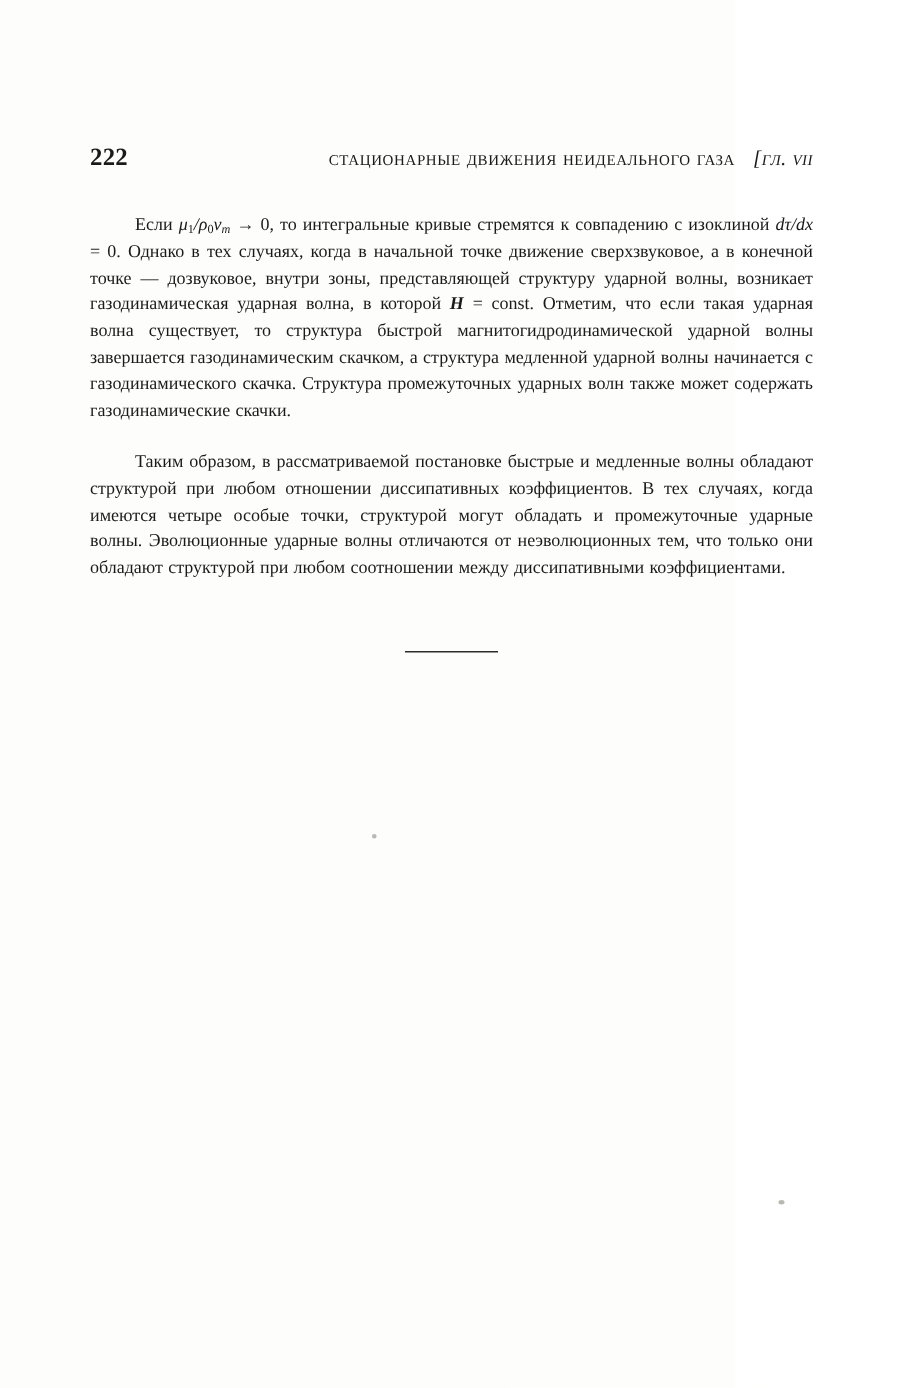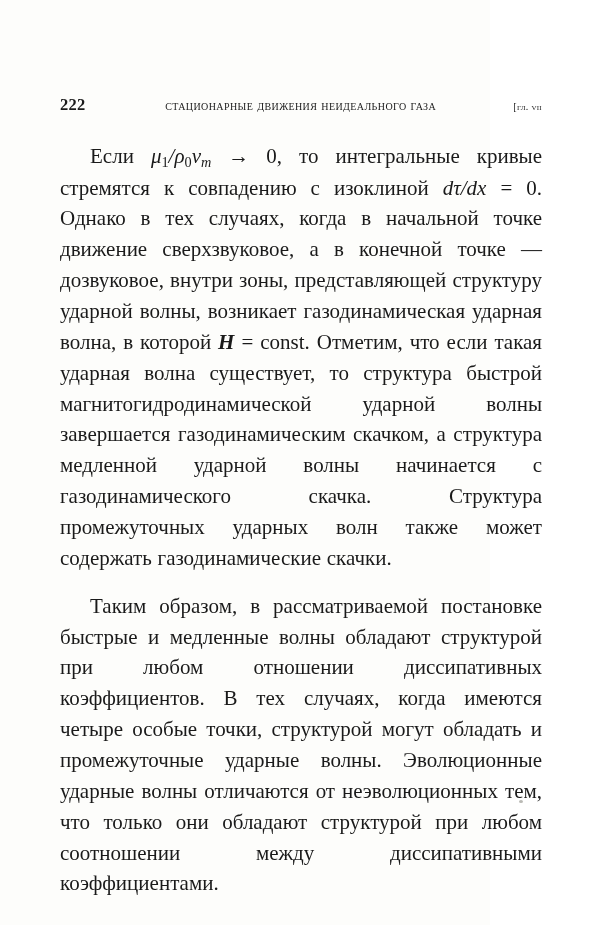--- a/index.html
+++ b/index.html
@@ -38,37 +38,38 @@
     white-space: nowrap;
   }
   .folio {
     font-size: 16.5px;
     font-weight: 700;
     width: 40px;
     flex: 0 0 40px;
   }
   .head-title {
     flex: 1 1 auto;
-    text-align: center;
+    text-align: right;
     font-variant: small-caps;
     text-transform: lowercase;
     font-size: 14.5px;
     letter-spacing: 0.4px;
   }
   .head-chapter {
     flex: 0 0 auto;
     font-variant: small-caps;
     text-transform: lowercase;
-    font-size: 10px;
+    font-size: 14px;
     padding-left: 12px;
     letter-spacing: 0.3px;
+    font-style: italic;
   }
   
   .para {
-    font-size: 21px;
+    font-size: 12px;
     line-height: 1.47;
     text-align: justify;
     text-justify: inter-word;
     text-indent: 30px;
     margin: 0 0 0 0;
     word-spacing: 0.5px;
   }
   .para + .para {
     margin-top: 17px;
   }

